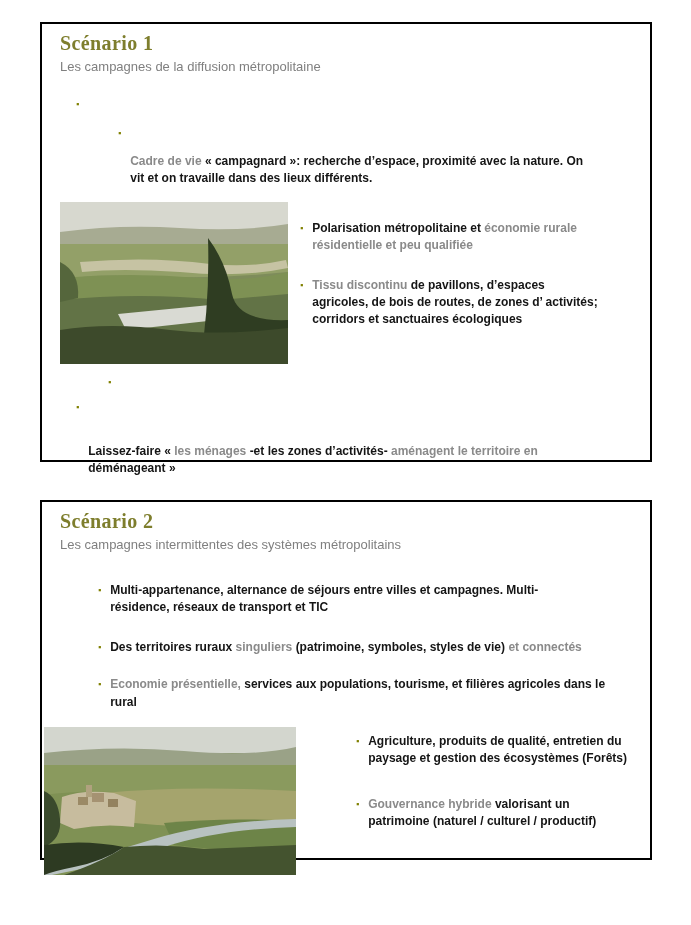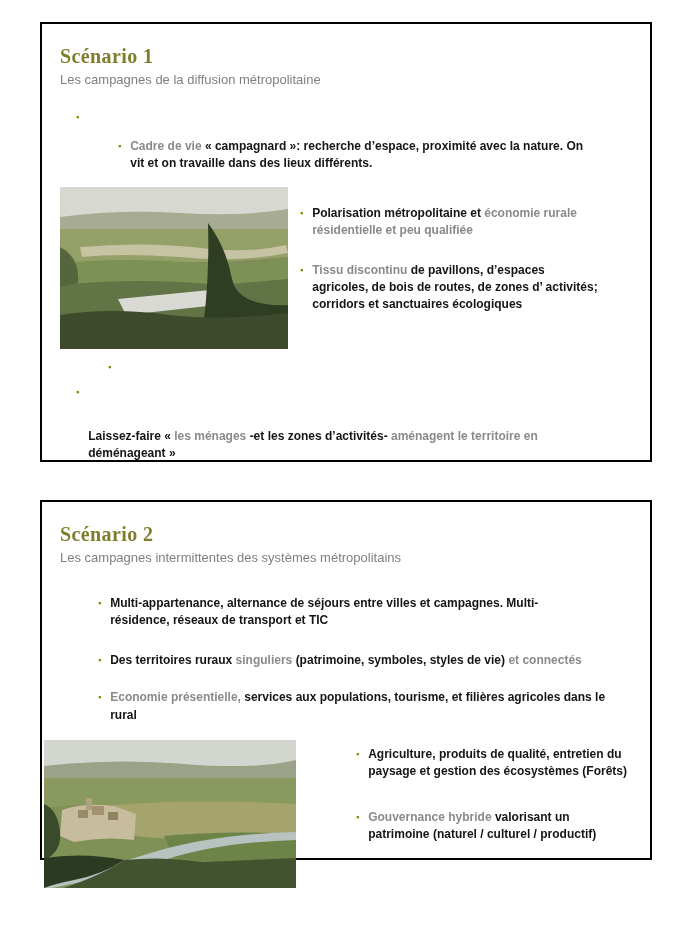--- a/index.html
+++ b/index.html
@@ -3,21 +3,21 @@
 <meta charset="utf-8">
 <style>
   * { margin:0; padding:0; box-sizing:border-box; }
   html,body { background:#ffffff; }
   body {
     width:691px; height:925px; position:relative; overflow:hidden;
     font-family:"Liberation Sans", sans-serif;
   }
   .slide {
     position:absolute; left:40px; width:612px; background:#ffffff;
-    border:2px solid #000000; padding:21px 18px 0 18px;
+    border:2px solid #000000; padding:8px 18px 0 18px;
   }
   #slide1 { top:22px;  height:440px; }
   #slide2 { top:500px; height:360px; }
 
   .slide-title {
     font-family:"Liberation Serif", serif; font-weight:bold;
     font-size:20px; color:#7e7e2d; letter-spacing:.4px;
   }
   .slide-subtitle {
     font-size:13px; color:#7f7f7f; margin-top:4px; font-weight:normal;
@@ -53,21 +53,21 @@
   .photo svg { display:block; }
   .photo1 { width:228px; height:162px; }
   .photo2 { width:252px; height:148px; margin-left:-16px; }
 
   .side-col { display:flex; flex-direction:column; }
   .side-col1 { margin-left:12px; padding-top:18px; width:302px; gap:22px; }
   .side-col2 { margin-left:60px; padding-top:6px;  width:282px; gap:28px; }
 
   
   .w485 { max-width:485px; }
-  .w470 { max-width:470px; }
+  .w470 { max-width:470px;margin-top:28px; }
   .w455 { max-width:455px; }
   .w505 { max-width:505px;margin-top:44px; }
   .w510 { max-width:510px; }
 </style>
 </head>
 <body>
 
 <section class="slide" id="slide1">
   <h1 class="slide-title">Scénario 1</h1>
   <h2 class="slide-subtitle">Les campagnes de la diffusion métropolitaine</h2>

